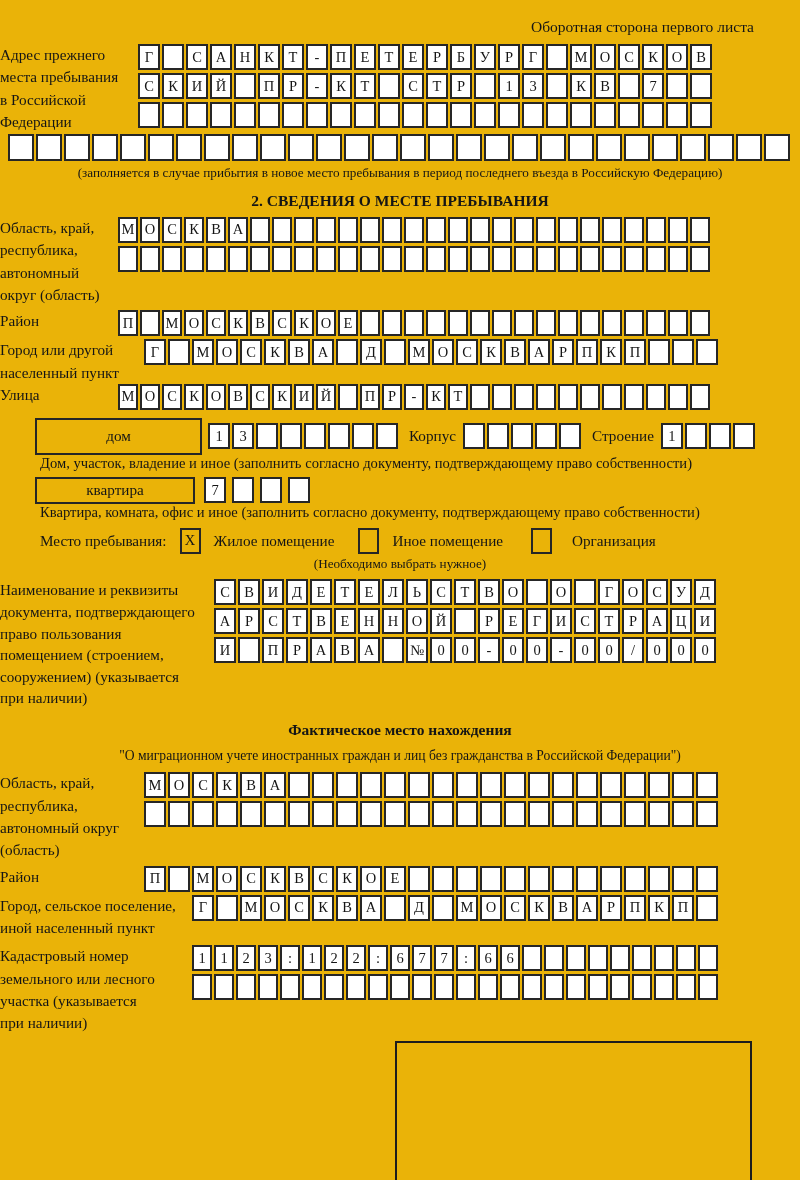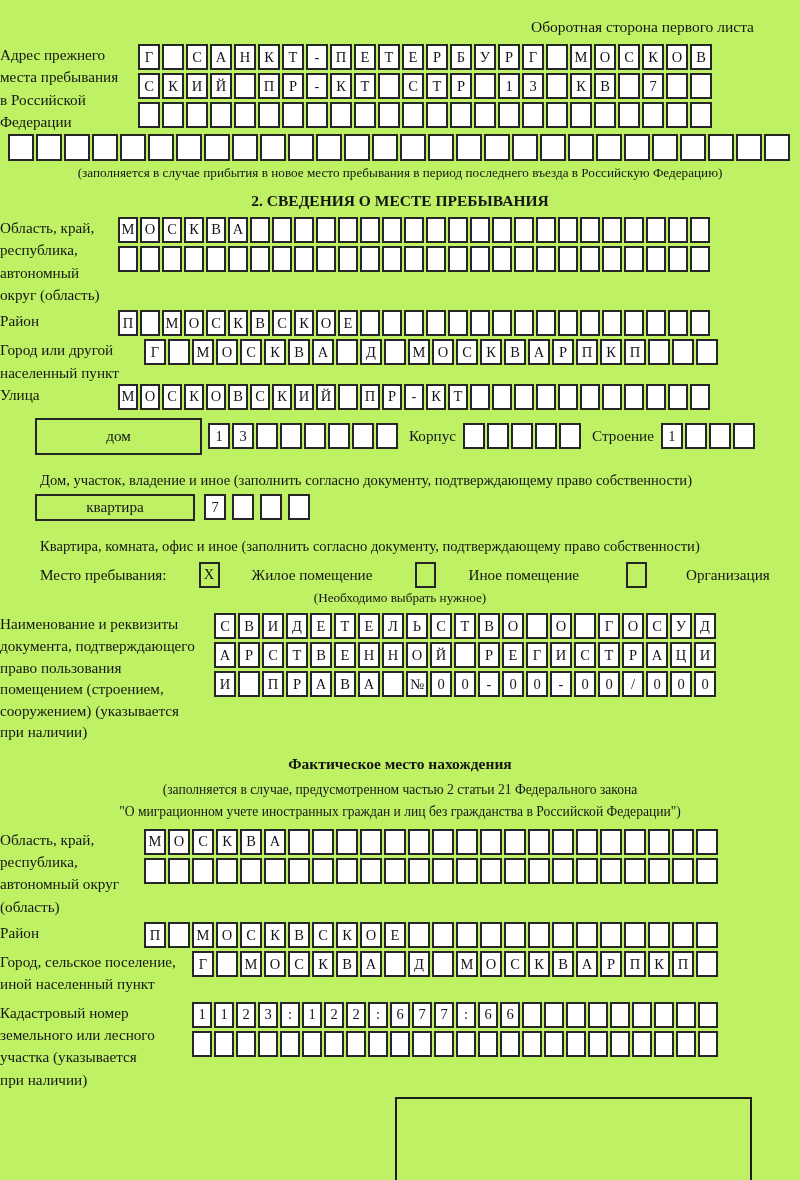--- a/index.html
+++ b/index.html
@@ -1,19 +1,19 @@
 <!DOCTYPE html>
 <html><head>
 <meta charset="utf-8">
 <style>
   html,body{margin:0;padding:0;background:#fff;}
   .page{
     width:800px;height:1180px;box-sizing:border-box;position:relative;
     font-family:"Liberation Serif","DejaVu Serif",serif;color:#151515;
-    overflow:hidden;background:#bef264;
+    overflow:hidden;background:#eab308;
   }
   .hdr{ text-align:right;padding-right:46px;padding-top:18px;font-size:15.5px;}
   .field{display:flex;align-items:flex-start;}
   .lbl{font-size:15.2px;line-height:1.47;white-space:pre-line;flex-shrink:0;}
   .w138{width:138px}.w118{width:118px}.w144{width:144px}.w214{width:214px}.w192{width:192px}
   .rows{display:flex;flex-direction:column;}
   .boxrow{display:flex;margin-bottom:3px;}
   .box{
     box-sizing:border-box;width:22px;height:26px;border:2px solid #262626;margin-right:2px;
     display:flex;align-items:center;justify-content:center;
@@ -25,22 +25,22 @@
   .full{padding-left:8px;margin-top:1px;}
   .note{font-size:13.2px;text-align:center;margin-top:3px;line-height:1.4;font-family:Liberation Serif, serif;}
   .sect-title{font-weight:bold;text-align:center;font-size:15.5px;margin:9px 0 7px;}
   .mt4{margin-top:4px}.mt6{margin-top:6px}.mt8{margin-top:8px}
   .houserow{display:flex;align-items:center;padding-left:35px;margin-top:5px;}
   .dombox{box-sizing:border-box;width:167px;height:37px;border:2px solid #262626;
     display:flex;align-items:center;justify-content:center;font-size:15.2px;margin-right:6px;flex-shrink:0;}
   .kvbox{box-sizing:border-box;width:160px;height:27px;border:2px solid #262626;
     display:flex;align-items:center;justify-content:center;font-size:15.2px;margin-right:9px;flex-shrink:0;}
   .inl{font-size:15.2px;margin:0 7px 0 9px;white-space:nowrap;}
-  .capt{font-size:14.6px;padding-left:40px;margin-top:17px;}
-  .chkrow{display:flex;align-items:center;padding-left:40px;margin-top:7px;font-size:15.2px;gap:19px;}
+  .capt{font-size:14.6px;padding-left:40px;margin-top:0;}
+  .chkrow{display:flex;align-items:center;padding-left:40px;margin-top:7px;font-size:15.2px;}
   .chk{box-sizing:border-box;width:21px;height:26px;border:2px solid #262626;
     display:flex;align-items:center;justify-content:center;font-size:14.5px;
     margin-left:13px;margin-right:13px;flex-shrink:0;}
   .stamp{box-sizing:border-box;margin-left:395px;margin-top:6px;width:357px;height:176px;border:2px solid #1d1d1d;}
   .notes-c{font-size:13.6px;text-align:center;line-height:1.5;margin-top:2px;}
 </style>
 </head>
 <body>
 
 <div class="page">
@@ -457,21 +457,20 @@
           <span class="box">0</span>
           <span class="box">/</span>
           <span class="box">0</span>
           <span class="box">0</span>
           <span class="box">0</span>
         </div>
     </div>
   </div>
 
   <div class="sect-title" style="margin-top:12px">Фактическое место нахождения</div>
-  <div class="notes-c">(заполняется в случае, предусмотренном частью 2 статьи 21 Федерального закона</div>
   <div class="notes-c">"О миграционном учете иностранных граждан и лиц без гражданства в Российской Федерации")</div>
 
   <div class="field mt6">
     <div class="lbl w144">Область, край,
 республика,
 автономный округ
 (область)</div>
     <div class="rows">
       <div class="boxrow">
           <span class="box">М</span>

